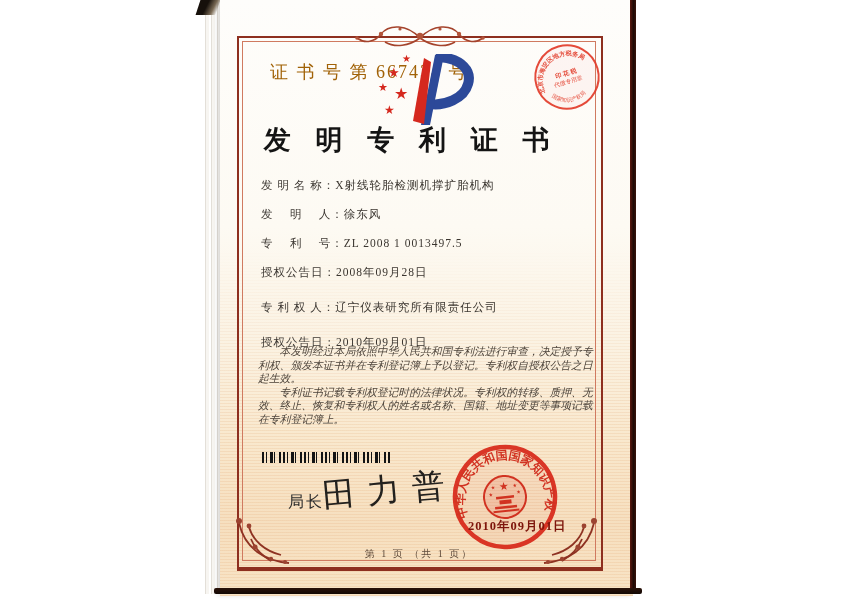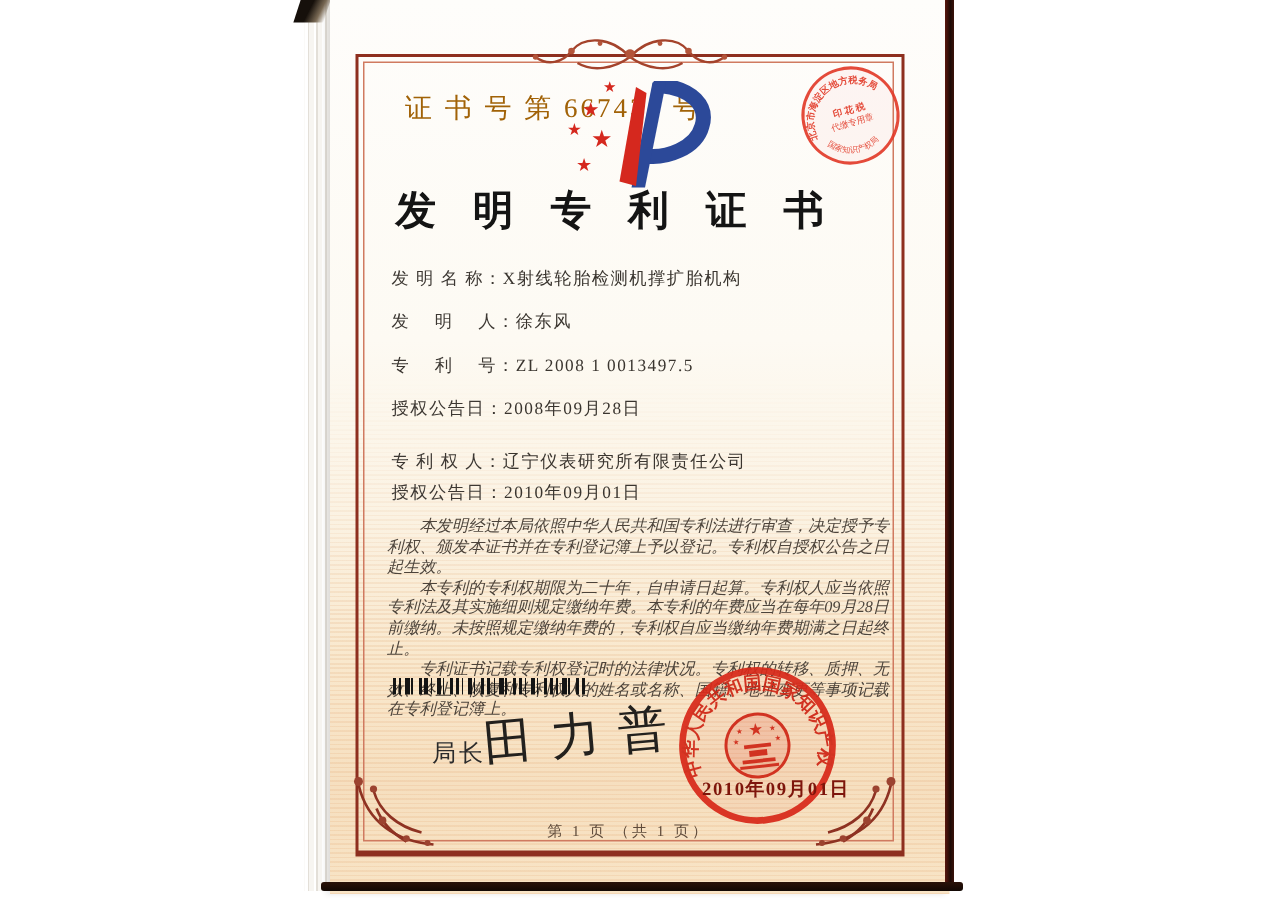--- a/index.html
+++ b/index.html
@@ -198,27 +198,26 @@
 </div>
 <div class="field-row" style="top:236px">
   <span class="field-label">专　 利 　号：</span><span class="field-value">ZL 2008 1 0013497.5</span>
 </div>
 <div class="field-row" style="top:265px">
   <span class="field-label">授权公告日：</span><span class="field-value">2008年09月28日</span>
 </div>
 <div class="field-row" style="top:300px">
   <span class="field-label">专 利 权 人：</span><span class="field-value">辽宁仪表研究所有限责任公司</span>
 </div>
-<div class="field-row" style="top:321px">
+<div class="field-row" style="top:335px">
   <span class="field-label">授权公告日：</span><span class="field-value">2010年09月01日</span>
 </div>
 
 <div class="body-text">
   <p>本发明经过本局依照中华人民共和国专利法进行审查，决定授予专利权、颁发本证书并在专利登记簿上予以登记。专利权自授权公告之日起生效。</p>
-  <p>本专利的专利权期限为二十年，自申请日起算。专利权人应当依照专利法及其实施细则规定缴纳年费。本专利的年费应当在每年09月28日前缴纳。未按照规定缴纳年费的，专利权自应当缴纳年费期满之日起终止。</p>
   <p>专利证书记载专利权登记时的法律状况。专利权的转移、质押、无效、终止、恢复和专利权人的姓名或名称、国籍、地址变更等事项记载在专利登记簿上。</p>
 </div>
 
 <div class="barcode"></div>
 <div class="sig-title">局长</div>
 <div class="sig-name">田力普</div>
 
 <svg class="office-seal" viewBox="0 0 112 112">
   <circle cx="56" cy="56" r="50" fill="rgba(216,41,26,0.05)" stroke="#d8291a" stroke-width="4.5"></circle>
   <defs>

